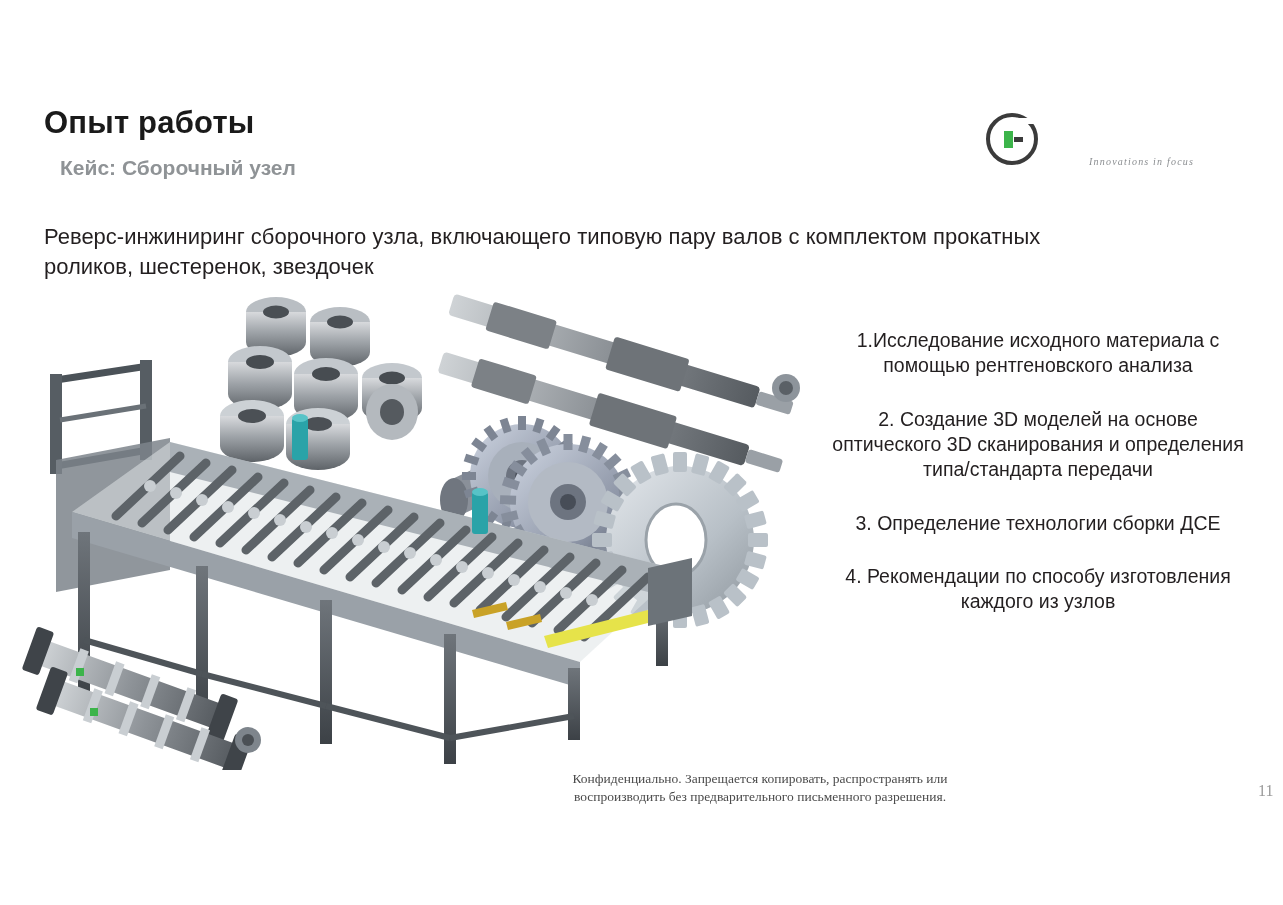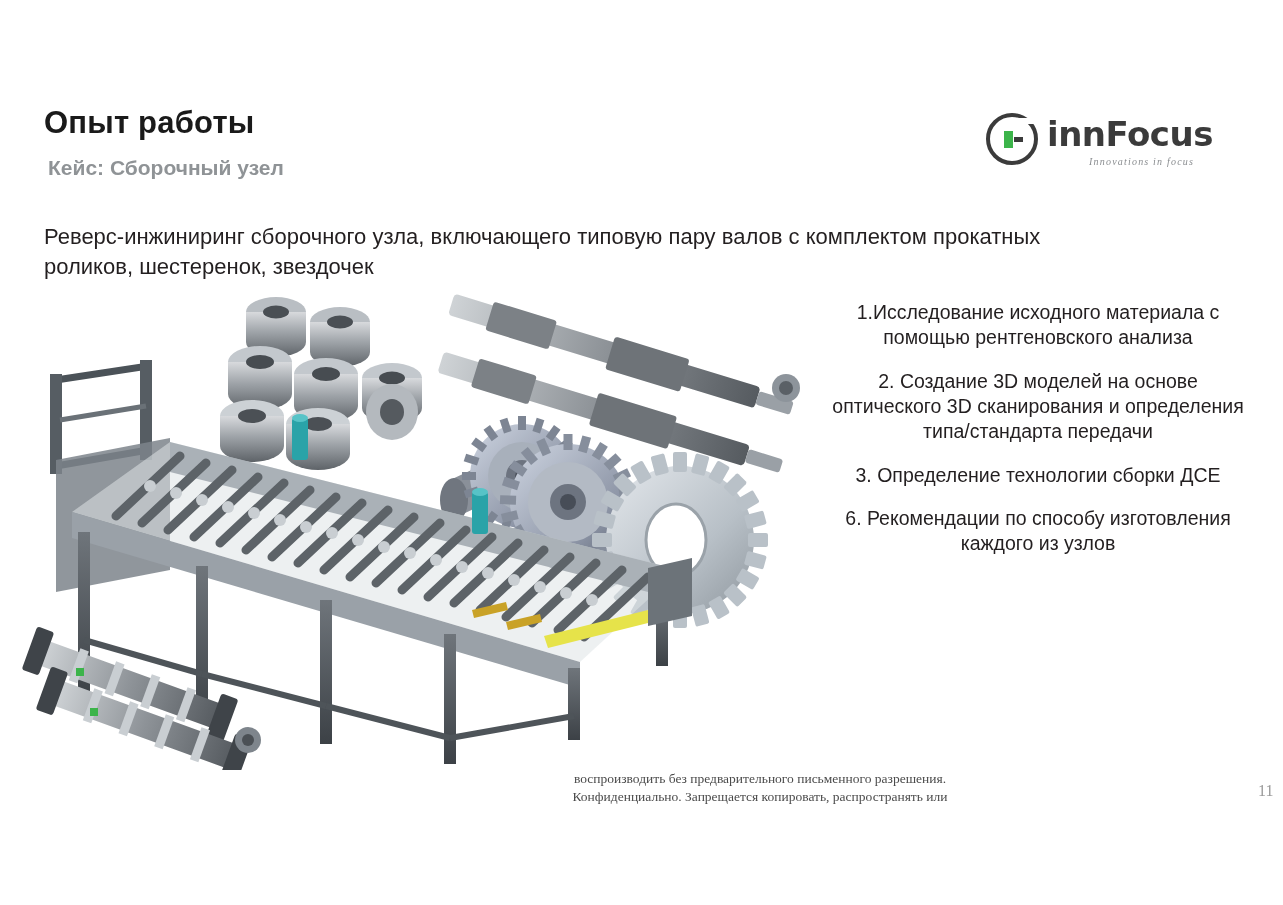--- a/index.html
+++ b/index.html
@@ -24,21 +24,21 @@
     position: absolute;
     left: 44px;
     top: 105px;
     font-size: 31px;
     font-weight: bold;
     letter-spacing: 0.2px;
     color: #1a1a1a;
   }
   .subtitle {
     position: absolute;
-    left: 48px;
+    left: 60px;
     top: 156px;
     font-size: 21px;
     font-weight: bold;
     color: #8f9396;
   }
   .lead {
     position: absolute;
     left: 44px;
     top: 198px;
     width: 1000px;
@@ -90,20 +90,21 @@
     left: 828px;
     top: 300px;
     width: 420px;
     text-align: center;
   }
   .step {
     font-size: 19.5px;
     line-height: 1.3;
     color: #231f20;
     margin-bottom: 18px;
+    margin-top: 28px;
   }
 
   
   .footer-links {
     position: absolute;
     left: 46px;
     top: 780px;
     font-size: 15px;
     color: #444;
     font-family: "Liberation Serif", serif;
@@ -162,21 +163,20 @@
   <div class="logo">
     <div class="logo-mark">
       <svg viewBox="0 0 54 54" width="54" height="54" aria-hidden="true">
         <circle cx="27" cy="27" r="24" fill="none" stroke="#3b3b3b" stroke-width="4"></circle>
         <path d="M27 9 A18 18 0 0 1 45 27 L27 27 Z" fill="#ffffff"></path>
         <path d="M30 6 L52 6 L52 12 L34 12 Z" fill="#ffffff"></path>
         <rect x="19" y="19" width="9" height="17" fill="#3cb44a"></rect>
         <rect x="29" y="25" width="9" height="5" fill="#3b3b3b"></rect>
       </svg>
     </div>
-    <div class="logo-word">innFocus</div>
     <div class="logo-tag">Innovations in focus</div>
   </div>
 
   <div class="artwork">
     <svg viewBox="0 0 800 500" width="800" height="500" aria-hidden="true">
       <defs>
         <linearGradient id="steel" x1="0" y1="0" x2="0" y2="1">
           <stop offset="0%" stop-color="#d8dadd"></stop>
           <stop offset="45%" stop-color="#9ea3a8"></stop>
           <stop offset="100%" stop-color="#5e6368"></stop>
@@ -488,24 +488,24 @@
           <rect x="70" y="438" width="8" height="8"></rect>
         </g>
       </g>
     </svg>
   </div>
 
   <div class="steps">
     <div class="step">1.Исследование исходного материала с помощью рентгеновского анализа</div>
     <div class="step">2. Создание 3D моделей на основе оптического 3D сканирования и определения типа/стандарта передачи</div>
     <div class="step">3. Определение технологии сборки ДСЕ</div>
-    <div class="step">6. Рекомендации по способу изготовления каждого из узлов</div>
+    <div class="step">4. Рекомендации по способу изготовления каждого из узлов</div>
   </div>
 
 
   <div class="confidential">
+    <div>Конфиденциально. Запрещается копировать, распространять или</div>
     <div>воспроизводить без предварительного письменного разрешения.</div>
-    <div>Конфиденциально. Запрещается копировать, распространять или</div>
   </div>
 
   <div class="page-num">11</div>
 
 </div>
 
 </body></html>

